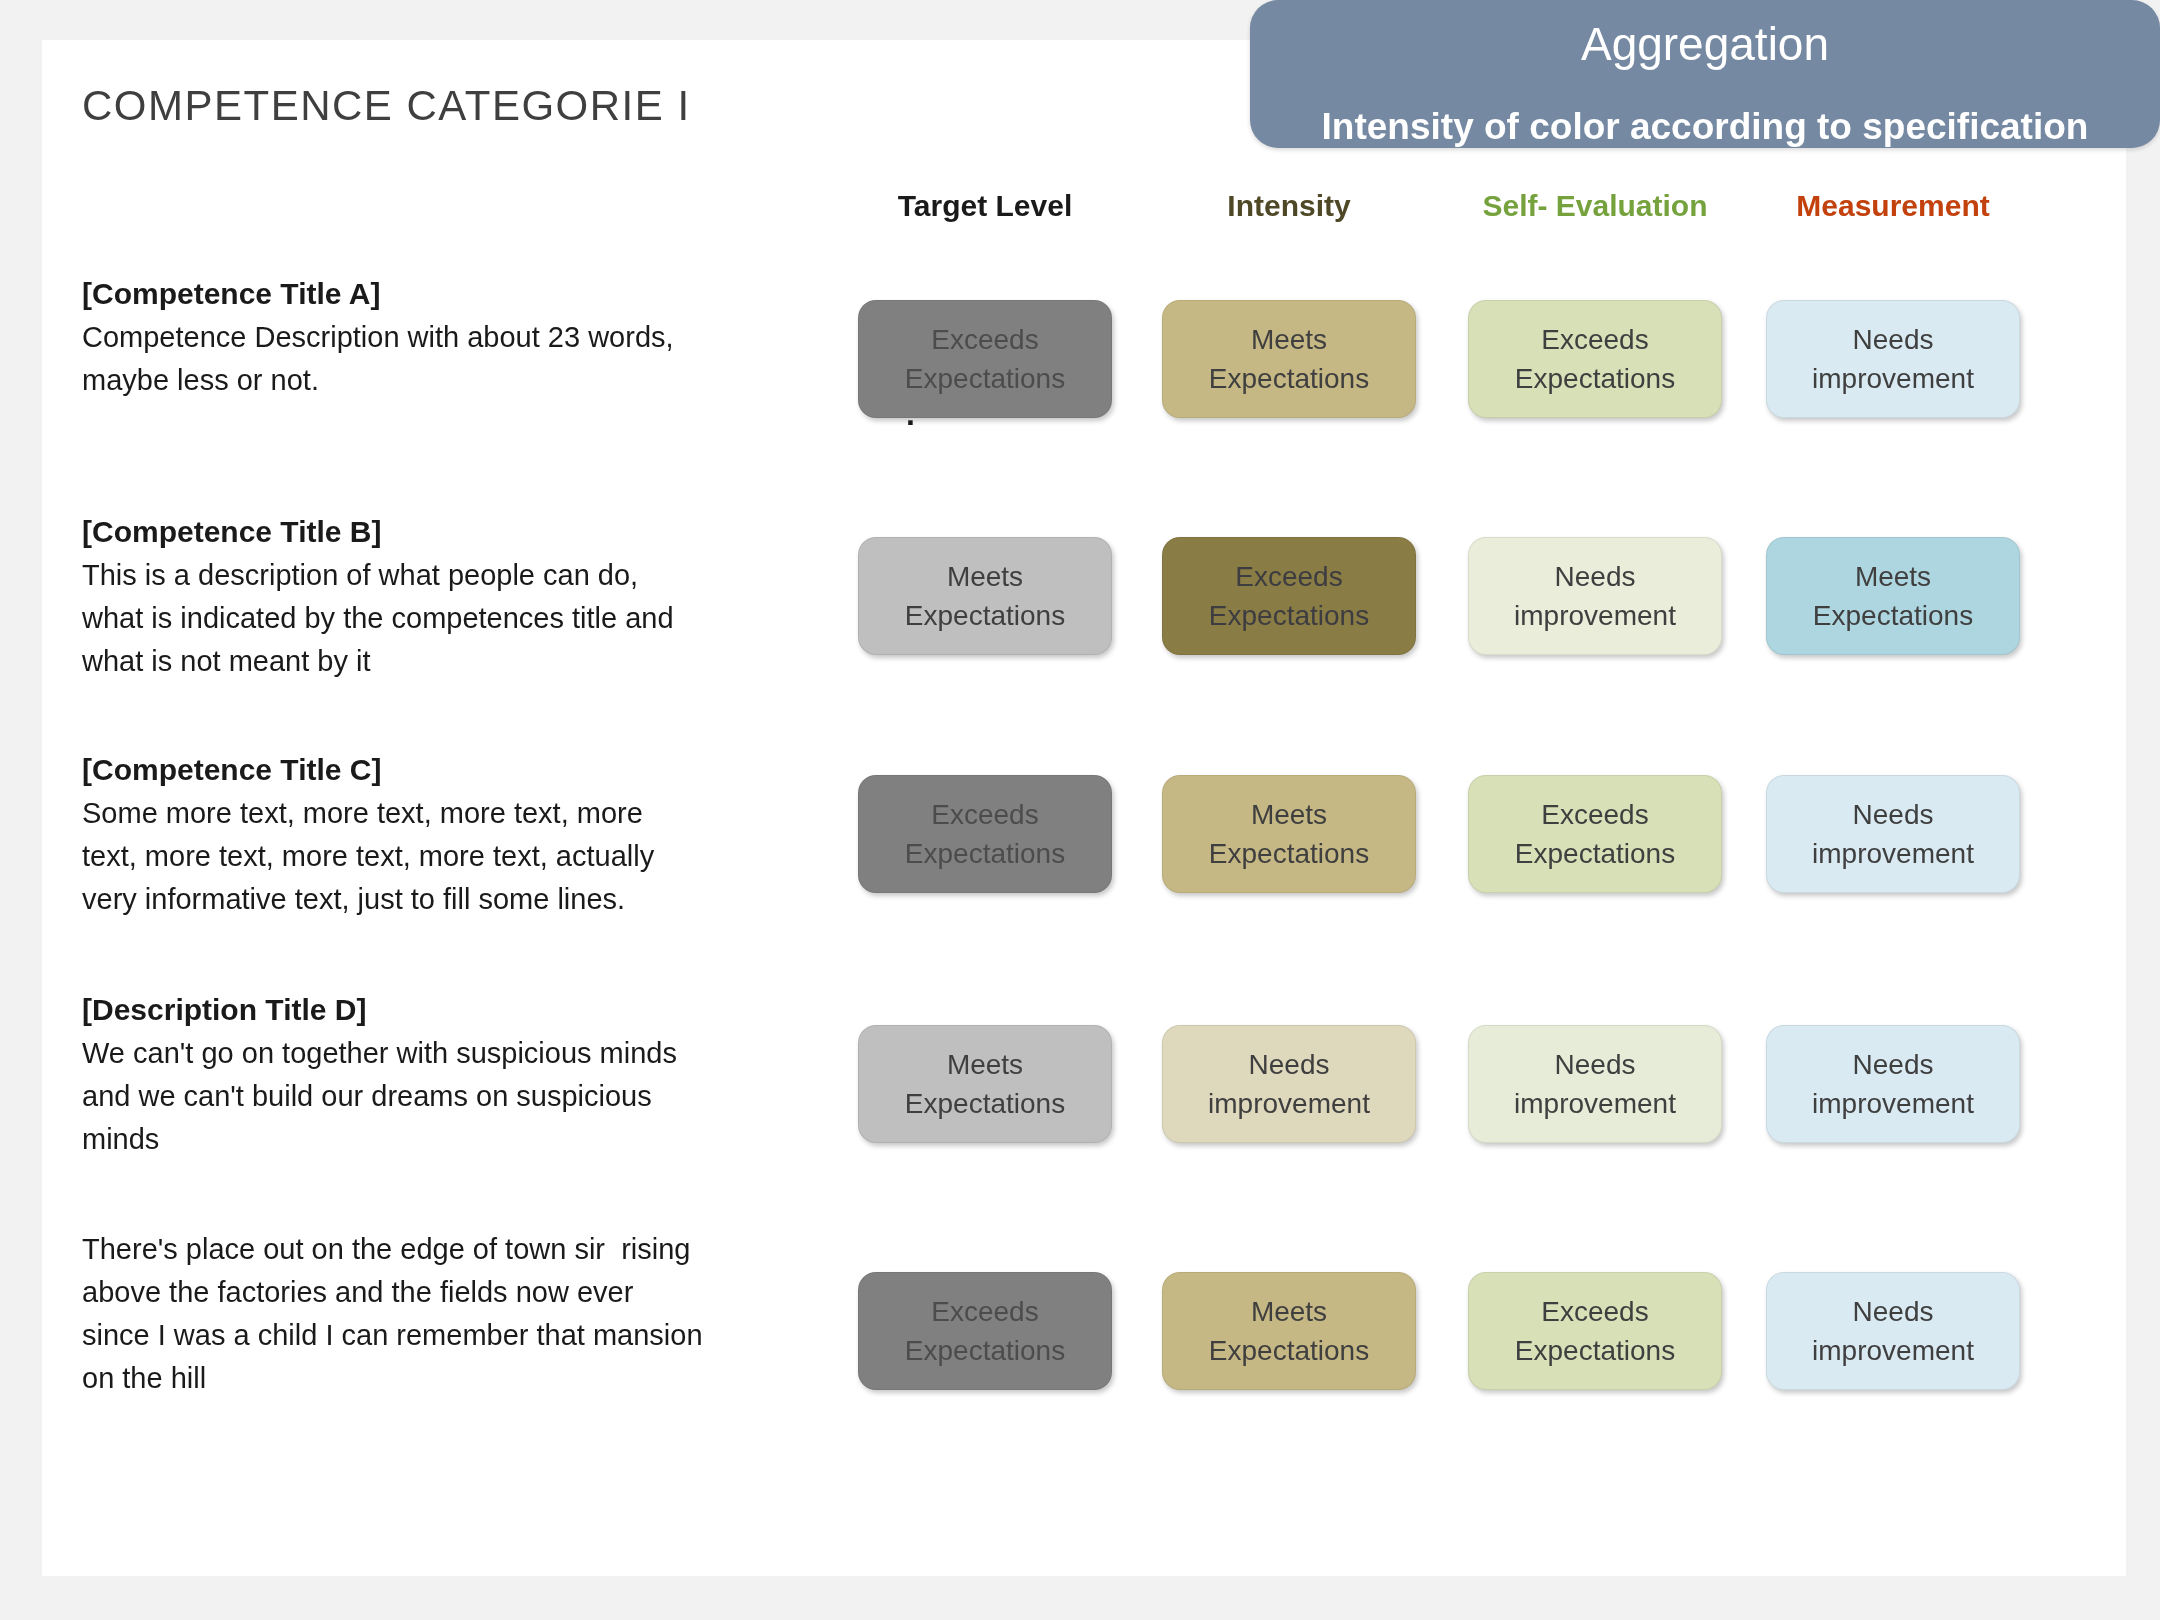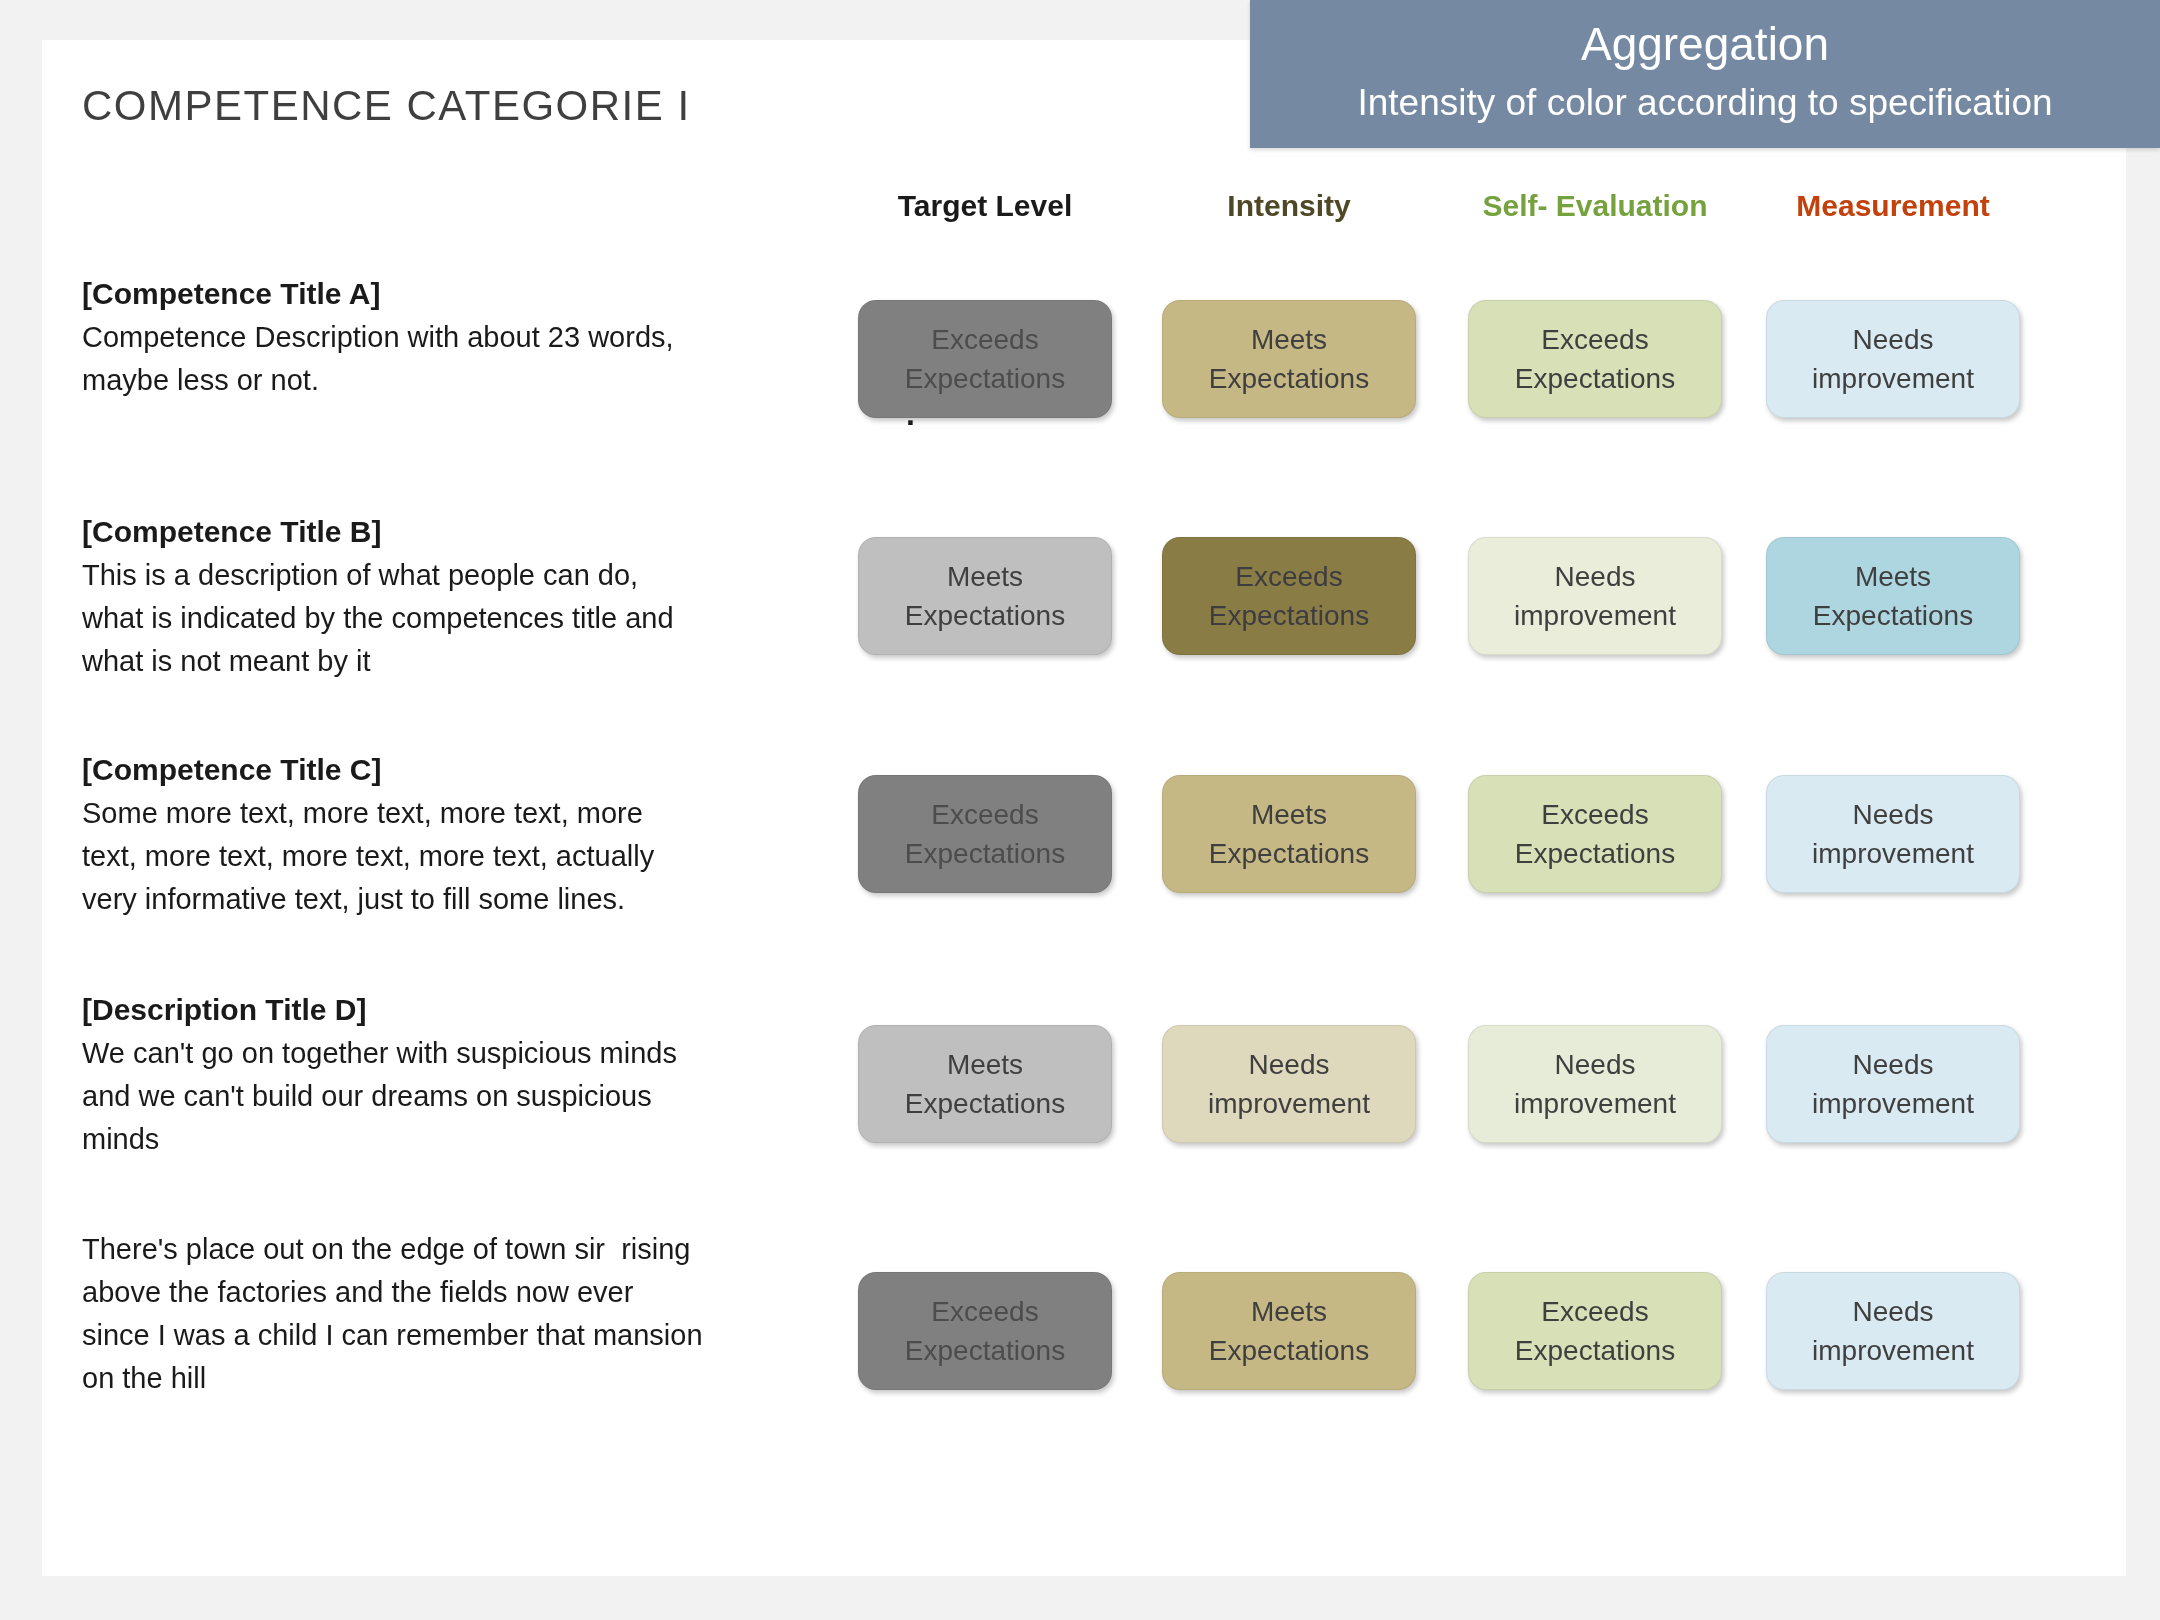--- a/index.html
+++ b/index.html
@@ -17,23 +17,24 @@
   }
   .page-title{
     position:absolute;left:82px;top:82px;
     font-size:42px;font-weight:400;color:#3f3f3f;
     letter-spacing:1.5px;
   }
   .banner{
     position:absolute;left:1250px;top:0;width:910px;height:148px;
     background:#7589a2;color:#ffffff;text-align:center;
     box-shadow:0 2px 4px rgba(0,0,0,0.15);
+    border-radius:28px;
   }
   .banner-title{font-size:46px;line-height:64px;margin-top:12px;font-weight:400;}
-  .banner-subtitle{font-size:37px;line-height:54px;font-weight:400;}
+  .banner-subtitle{font-size:37px;line-height:54px;font-weight:700;margin-top:24px;}
   .col-header{
     position:absolute;top:186px;width:314px;
     font-size:30px;font-weight:700;text-align:center;line-height:40px;
     white-space:nowrap;
   }
   .h1{left:828px;} .h2{left:1132px;} .h3{left:1438px;} .h4{left:1736px;}
   .row-text{
     position:absolute;left:82px;width:700px;color:#1a1a1a;
   }
   .t1{top:272px;} .t2{top:510px;} .t3{top:748px;} .t4{top:988px;} .t5{top:1228px;}

